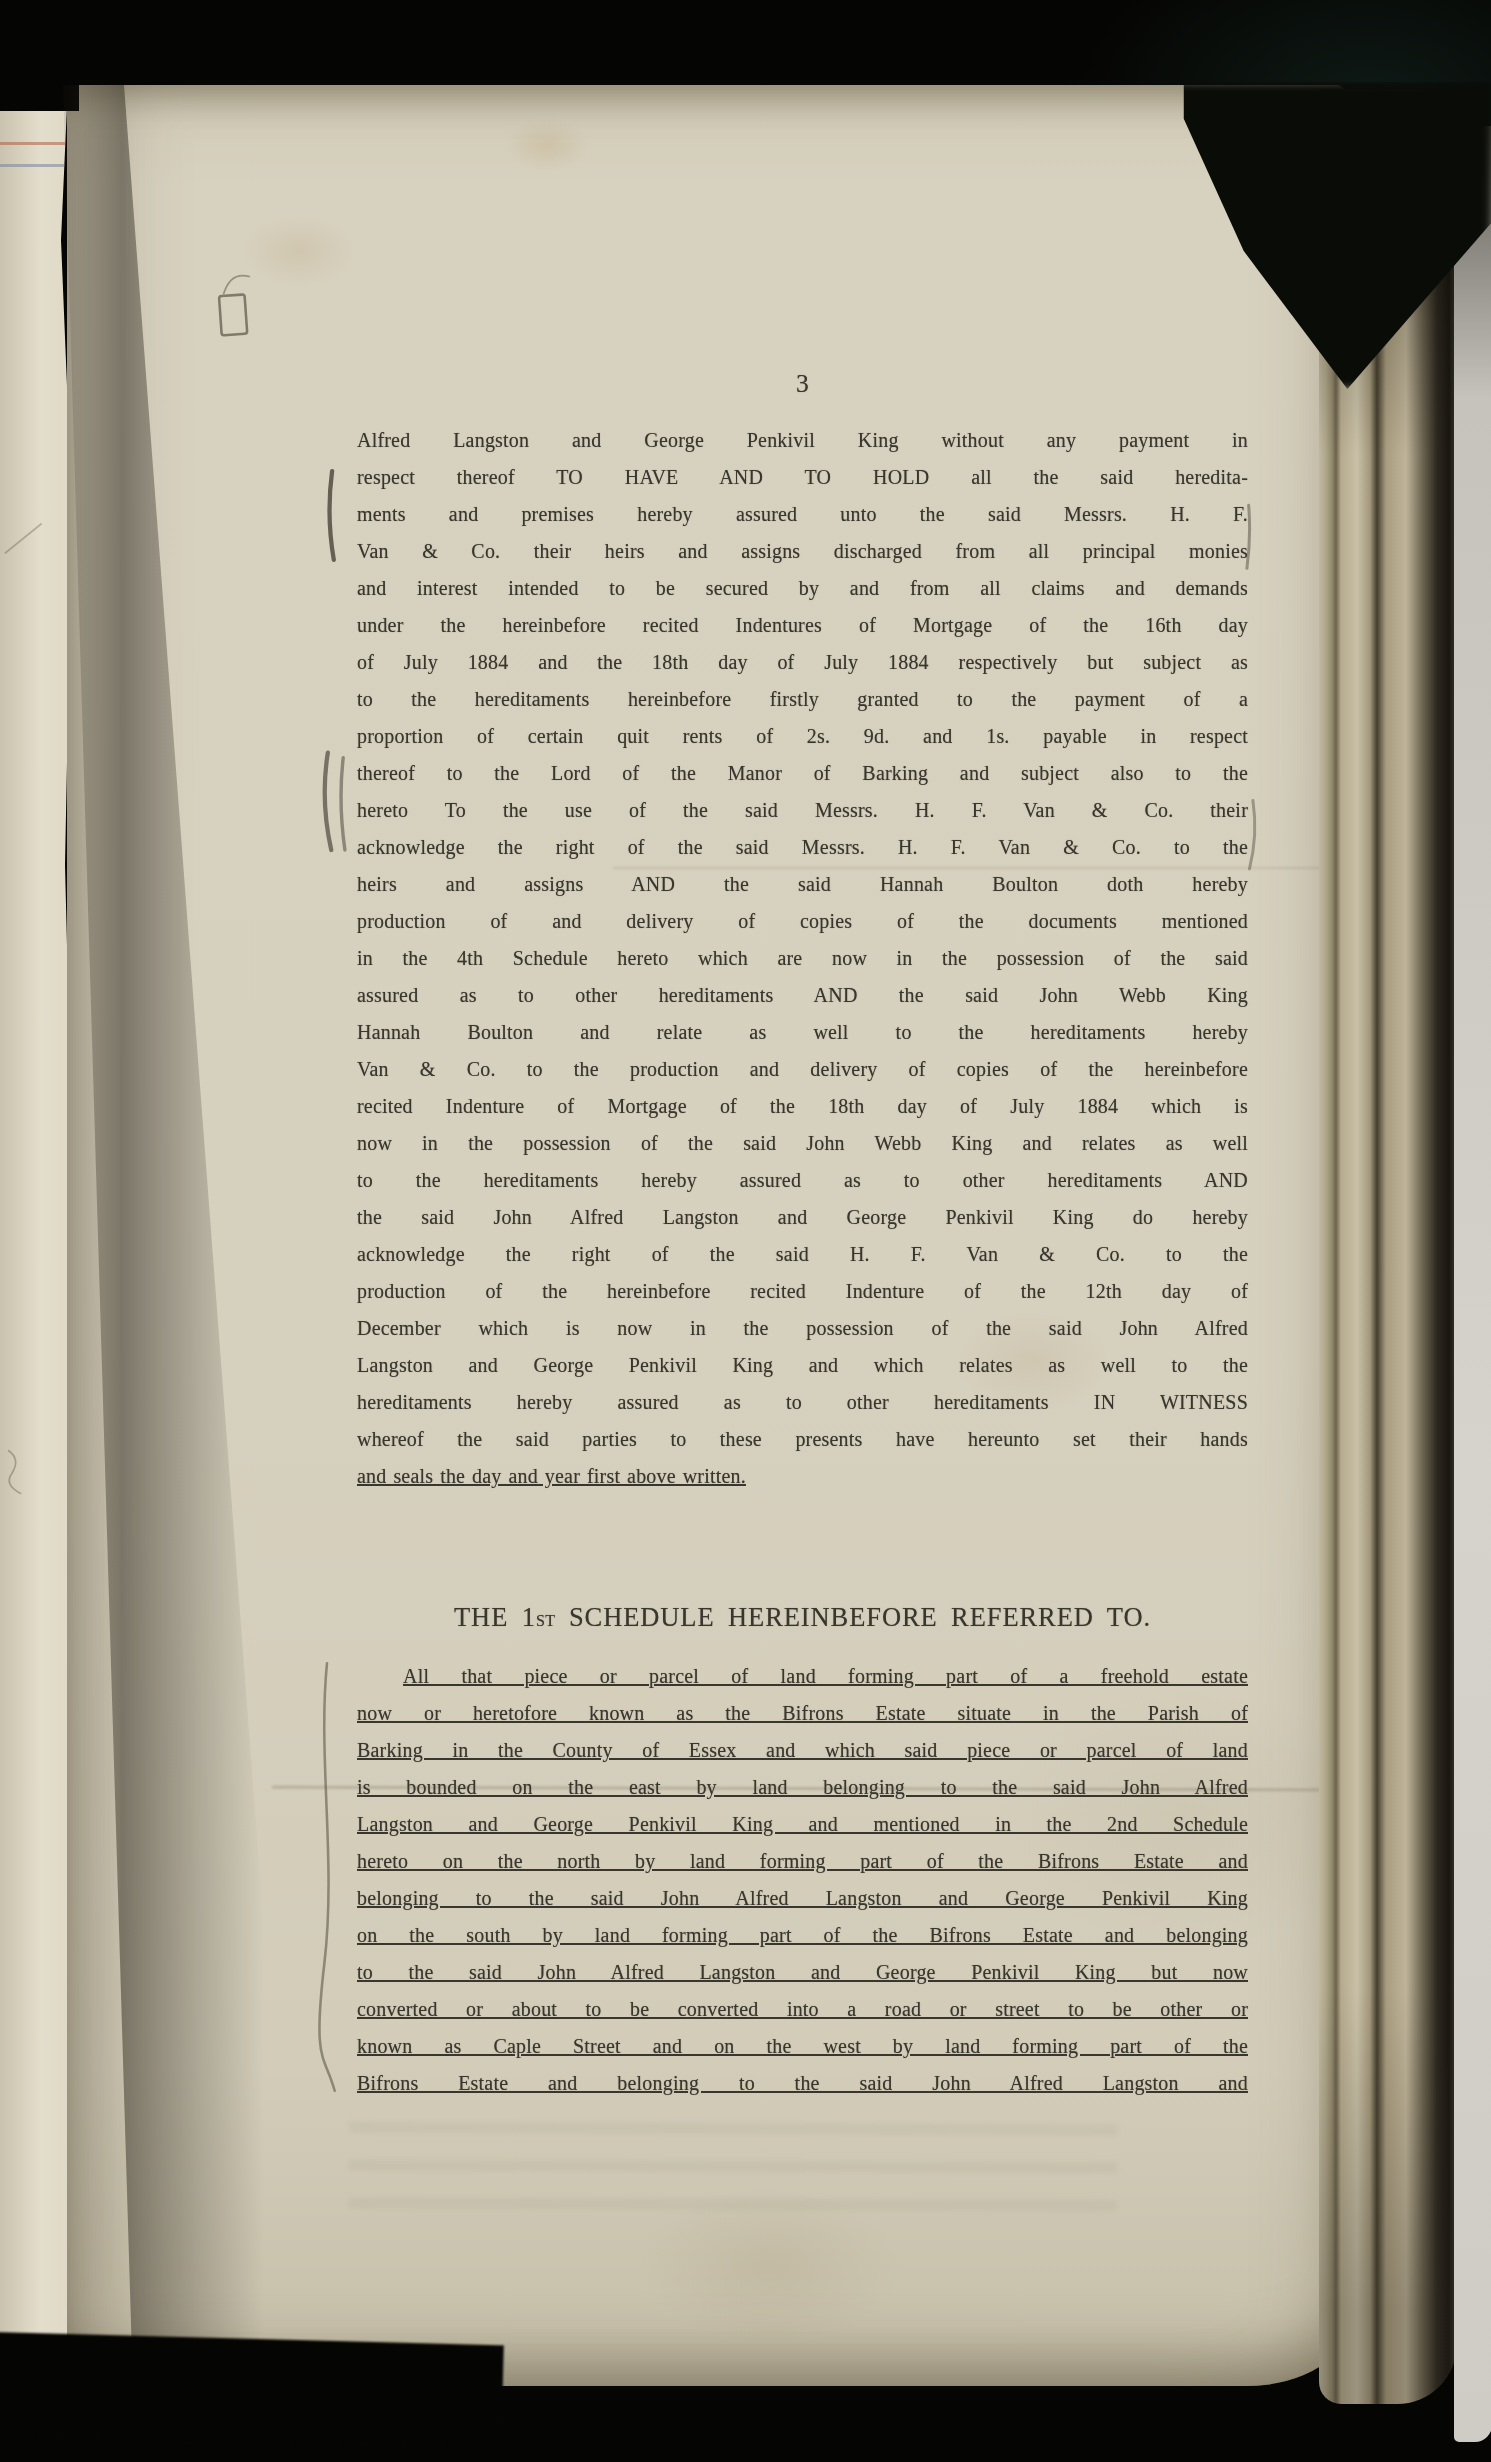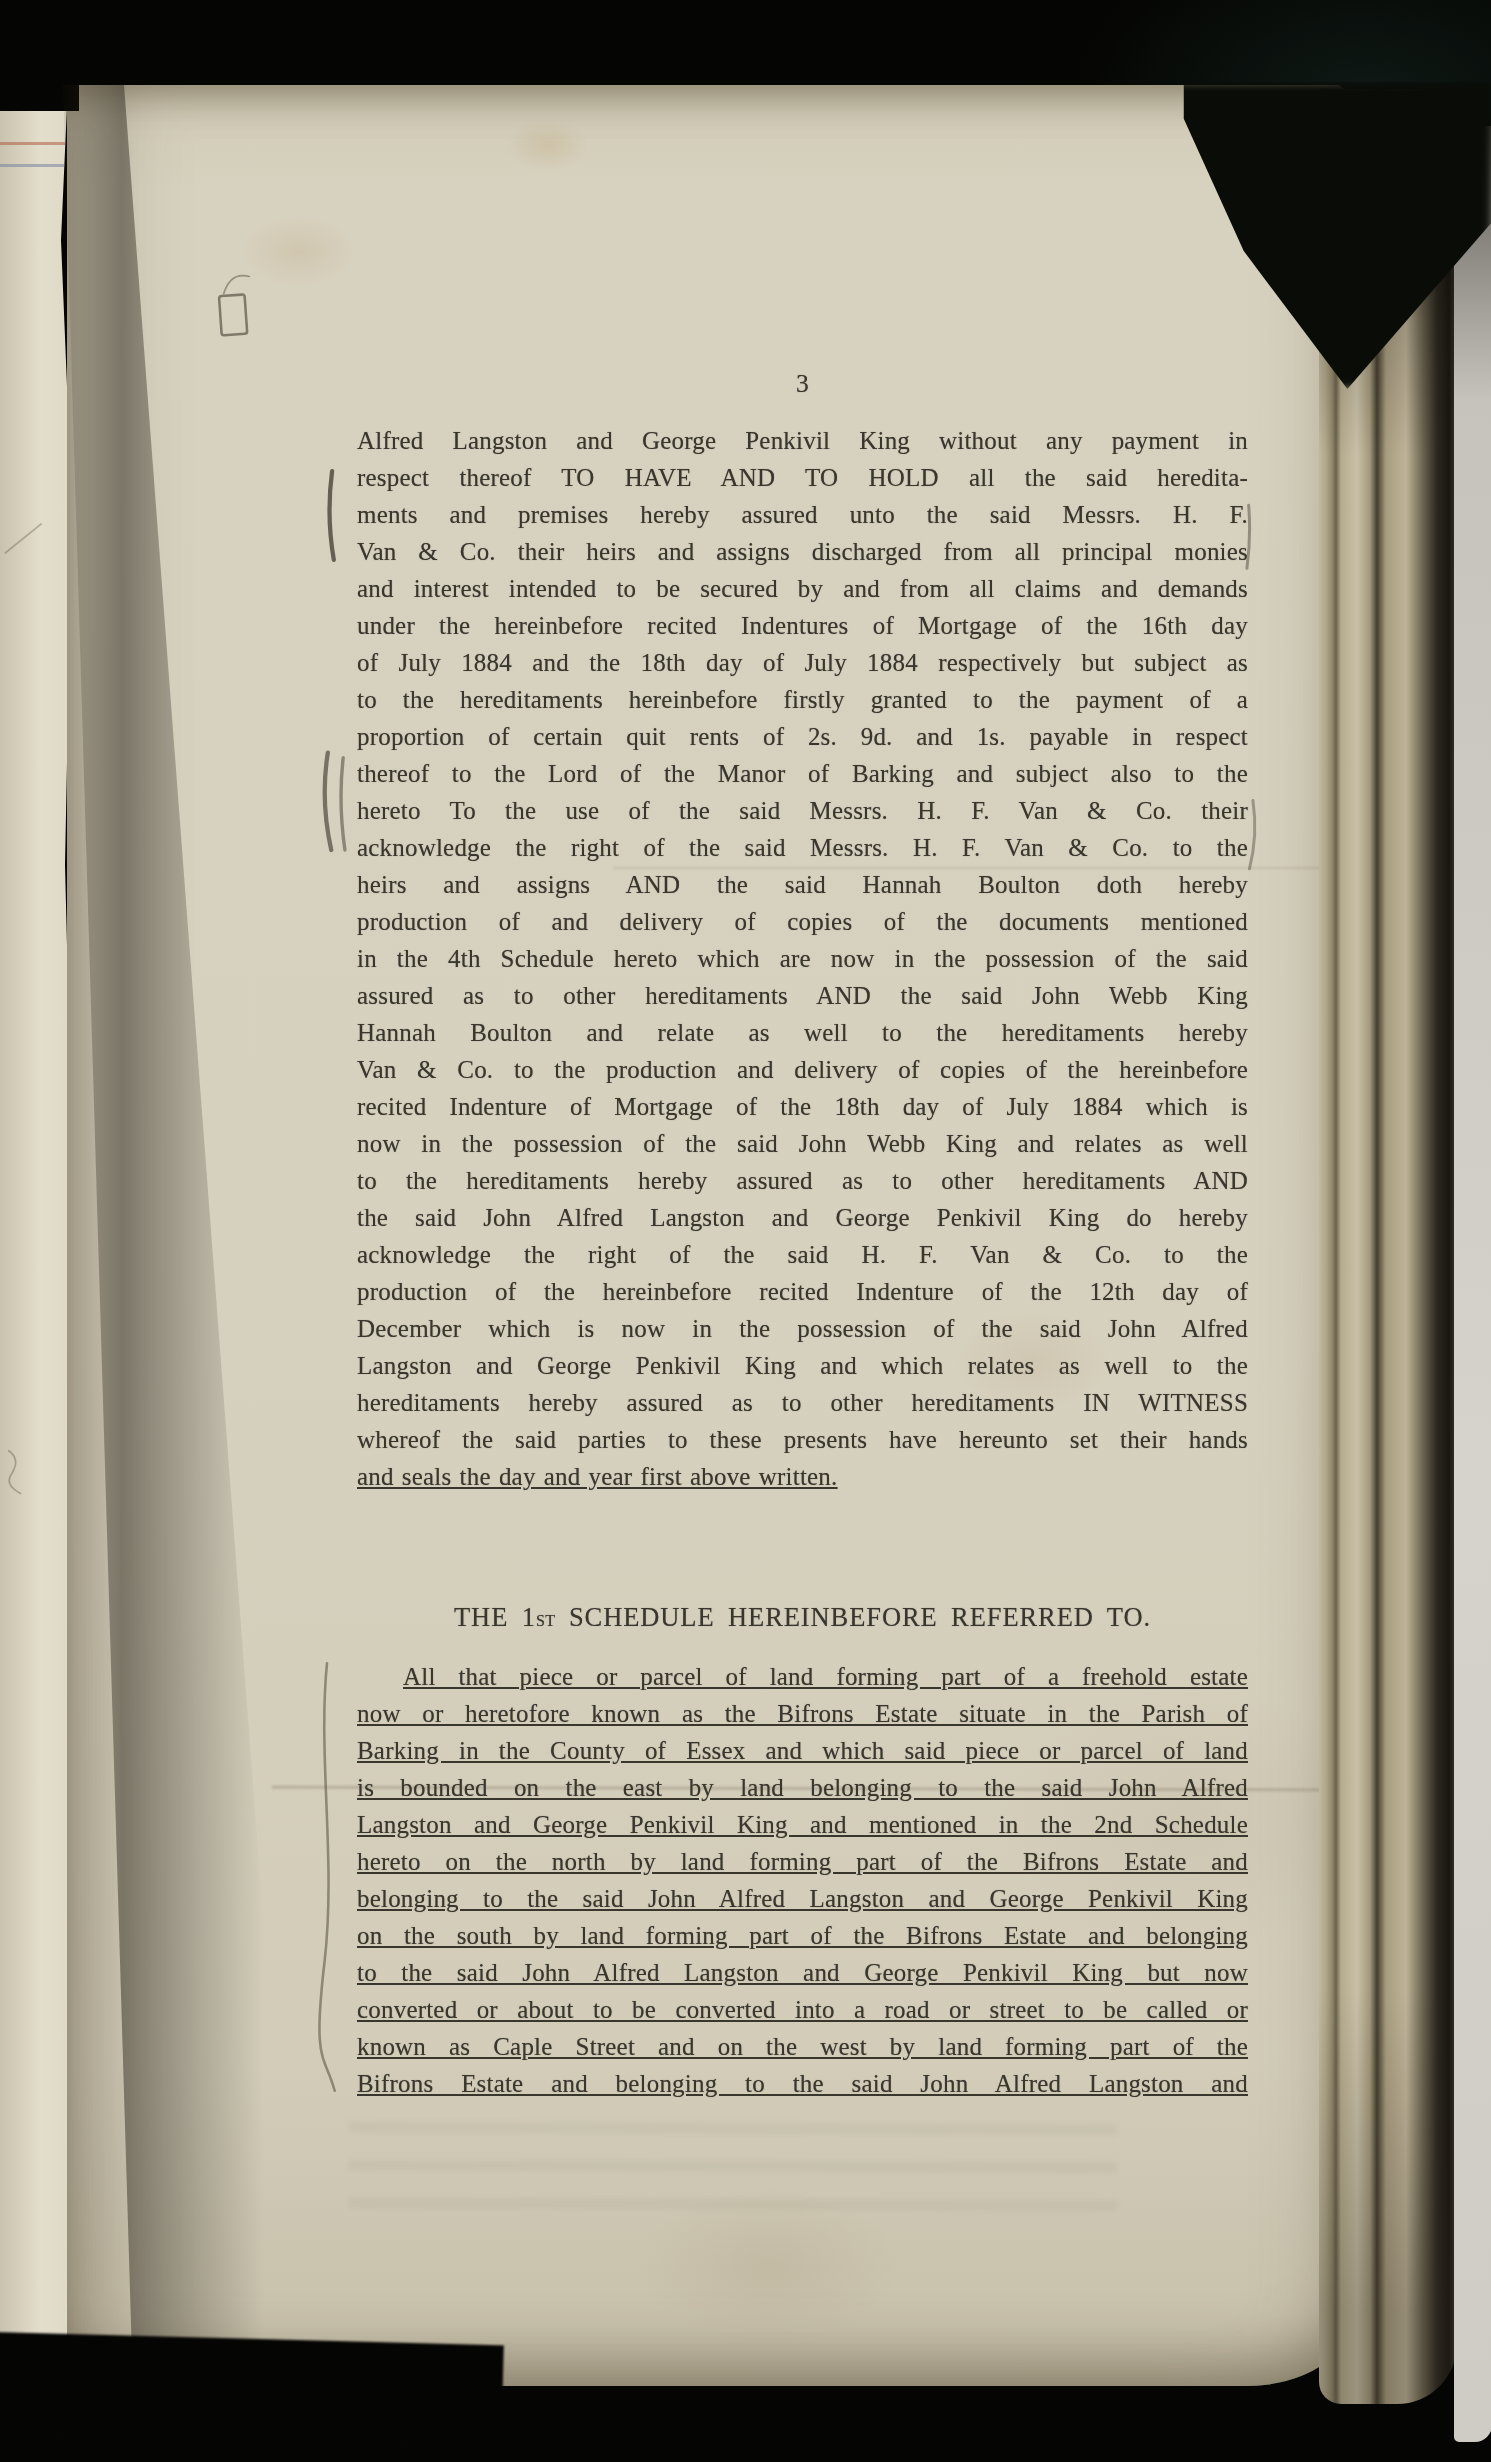--- a/index.html
+++ b/index.html
@@ -65,21 +65,21 @@
     clip-path:polygon(23% 0,100% 0,100% 46%,64% 100%,38% 55%,23% 12%);
   }
   .bottom-wedge{
     position:absolute;left:-8.5px;top:2332px;width:512px;height:102px;z-index:6;
     background:#050503;transform:rotate(1.5deg);transform-origin:left top;filter:blur(0.9px);
   }
   .topleft-fill{position:absolute;left:0;top:82px;width:79px;height:29px;background:#050503;z-index:3;}
   
   .print{position:absolute;z-index:8;color:#39362e;text-shadow:0 0 0.9px rgba(57,54,46,.5);}
   .page-number{left:357px;top:369px;width:891px;text-align:center;font-size:25.6px;}
-  .textcol{left:357px;width:891px;font-size:25px;line-height:37px;letter-spacing:0.2px;word-spacing:1.7px;}
+  .textcol{left:357px;width:891px;font-size:20px;line-height:37px;letter-spacing:0.2px;word-spacing:1.7px;}
   .para1{top:422px;}
   .para2{top:1658px;text-decoration:underline;}
   .tline{text-align:justify;text-align-last:justify;text-justify:inter-word;white-space:normal;}
   .para1 .tline:last-child{text-align-last:left;text-decoration:underline;}
   .para2 .tline:first-child{text-indent:46px;}
   .schedule-heading{
     left:357px;top:1598px;width:891px;text-align:center;
     font-size:26.5px;letter-spacing:0.9px;word-spacing:6px;line-height:39px;
   }
   .schedule-heading .ord{font-size:16px;letter-spacing:0.4px;}
@@ -148,21 +148,21 @@
   <div class="print textcol para2">
       <div class="tline">All that piece or parcel of land forming part of a freehold estate</div>
       <div class="tline">now or heretofore known as the Bifrons Estate situate in the Parish of</div>
       <div class="tline">Barking in the County of Essex and which said piece or parcel of land</div>
       <div class="tline">is bounded on the east by land belonging to the said John Alfred</div>
       <div class="tline">Langston and George Penkivil King and mentioned in the 2nd Schedule</div>
       <div class="tline">hereto on the north by land forming part of the Bifrons Estate and</div>
       <div class="tline">belonging to the said John Alfred Langston and George Penkivil King</div>
       <div class="tline">on the south by land forming part of the Bifrons Estate and belonging</div>
       <div class="tline">to the said John Alfred Langston and George Penkivil King but now</div>
-      <div class="tline">converted or about to be converted into a road or street to be called or</div>
+      <div class="tline">converted or about to be converted into a road or street to be other or</div>
       <div class="tline">known as Caple Street and on the west by land forming part of the</div>
       <div class="tline">Bifrons Estate and belonging to the said John Alfred Langston and</div>
     </div>
 
   <svg class="marks" width="1492" height="2462" viewBox="0 0 1748 2885">
     <g fill="none" stroke-linecap="round">
       <rect x="258" y="346" width="30" height="46" rx="3" stroke="rgba(70,64,52,.6)" stroke-width="3" transform="rotate(-4 273 369)"></rect>
       <path d="M 262 344 q 8 -26 30 -20" stroke="rgba(70,64,52,.45)" stroke-width="2"></path>
       <path d="M 389 552 q -7 52 2 104" stroke="rgba(72,67,56,.8)" stroke-width="5"></path>
       <path d="M 384 882 q -9 56 4 114" stroke="rgba(78,73,62,.7)" stroke-width="5"></path>

